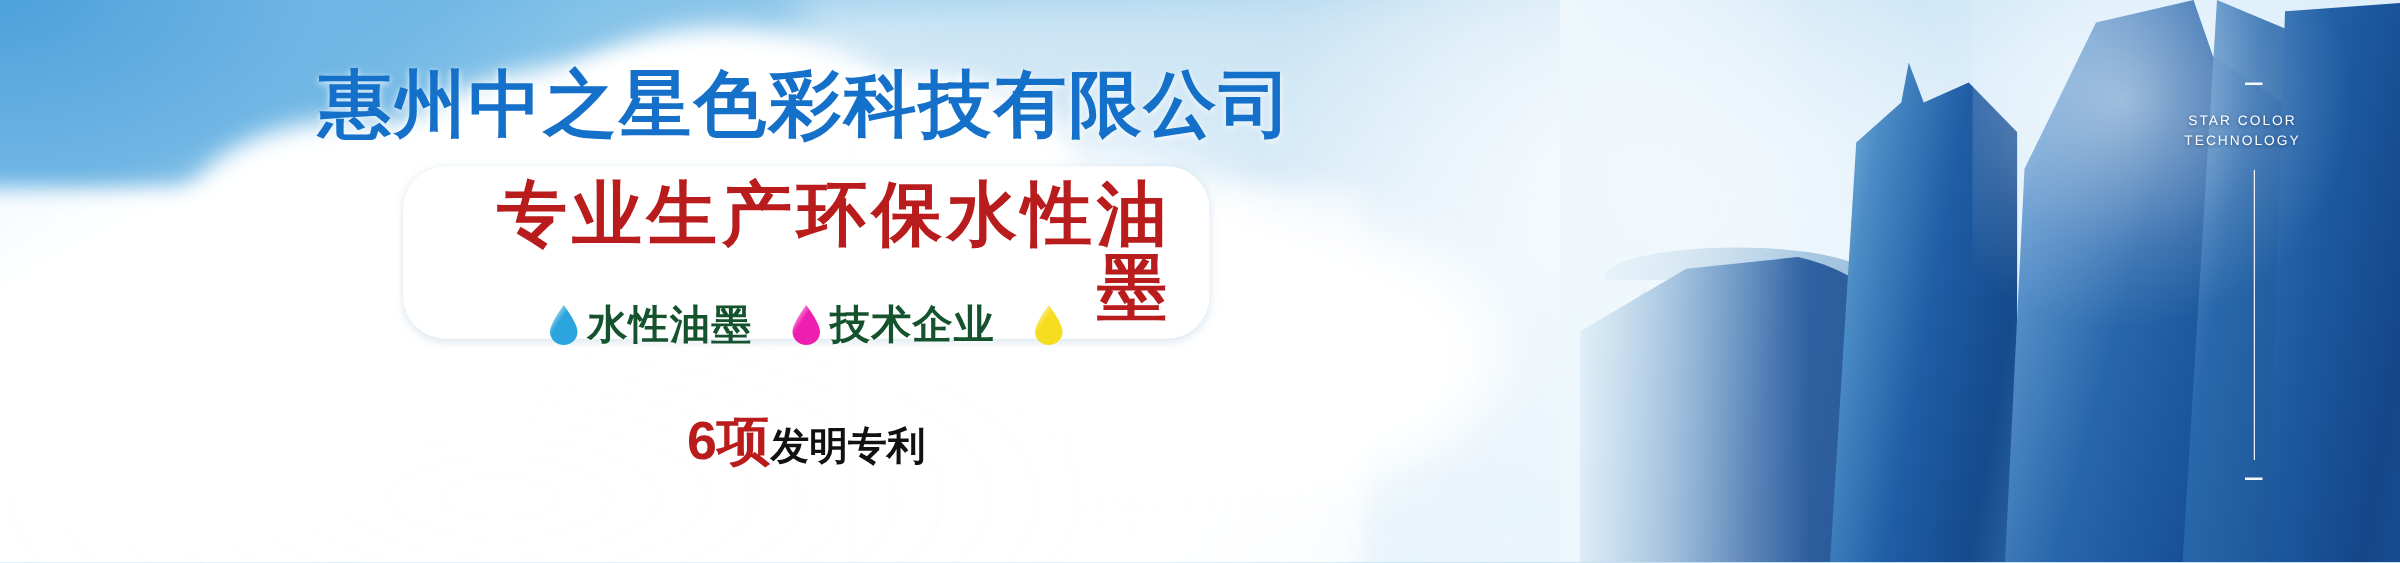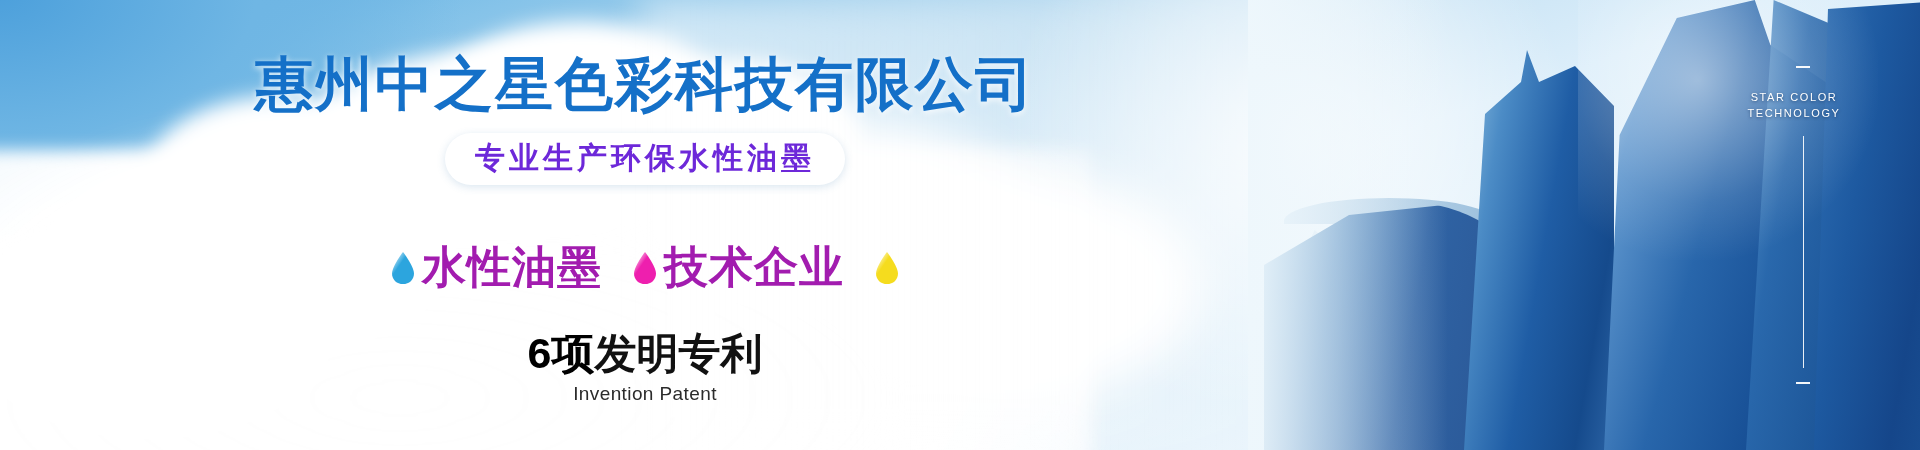--- a/index.html
+++ b/index.html
@@ -151,45 +151,45 @@
     text-shadow:0 2px 6px rgba(255,255,255,.85);
   }
 
   .pill{
     position:absolute;left:50%;top:133px;transform:translateX(-50%);
     background:#ffffff;border-radius:34px;
     padding:9px 30px 11px;
     box-shadow:0 2px 8px rgba(70,130,180,.20);
   }
   .pill-text{
-    font-size:30px;font-weight:bold;color:#6d28d9;letter-spacing:4px;line-height:1.05;text-align:right;
+    font-size:56px;font-weight:bold;color:#b91c1c;letter-spacing:4px;line-height:1.05;text-align:right;
   }
 
   .features{
     position:absolute;left:0;top:238px;width:1290px;
     display:flex;justify-content:center;align-items:center;gap:30px;
   }
   .feature{display:flex;align-items:center;gap:6px;}
   .drop{width:26px;height:34px;flex:0 0 auto;}
   .feature-label{
-    font-size:44px;font-weight:bold;color:#a21caf;letter-spacing:1px;
+    font-size:32px;font-weight:bold;color:#14532d;letter-spacing:1px;
     text-shadow:0 1px 3px rgba(255,255,255,.75);
   }
 
   .badges{
     position:absolute;left:0;top:332px;width:1290px;
     display:flex;justify-content:center;align-items:flex-start;gap:46px;
   }
   .badge{text-align:center;}
   .badge-cn{
     display:flex;align-items:baseline;justify-content:center;
     line-height:1;white-space:nowrap;
   }
-  .badge-big{font-size:43px;font-weight:bold;color:#000000;letter-spacing:0px;}
-  .badge-small{font-size:42px;font-weight:bold;color:#111;letter-spacing:0px;}
+  .badge-big{font-size:43px;font-weight:bold;color:#b91c1c;letter-spacing:0px;}
+  .badge-small{font-size:31px;font-weight:bold;color:#111;letter-spacing:0px;}
   .badge-en{
     margin-top:8px;font-size:19px;color:#2b2b2b;letter-spacing:.4px;
   }
 </style>
 </head>
 <body>
 
 <div class="banner">
 
   <div class="sky"></div>
@@ -283,18 +283,17 @@
           </svg>
         </div>
       </div>
 
     <div class="badges" id="badges">
         <div class="badge">
           <div class="badge-cn">
             <span class="badge-big">6项</span>
             <span class="badge-small">发明专利</span>
           </div>
-          <div class="badge-en">Invention Patent</div>
         </div>
       </div>
 
   </div>
 </div>
 
 </body></html>

